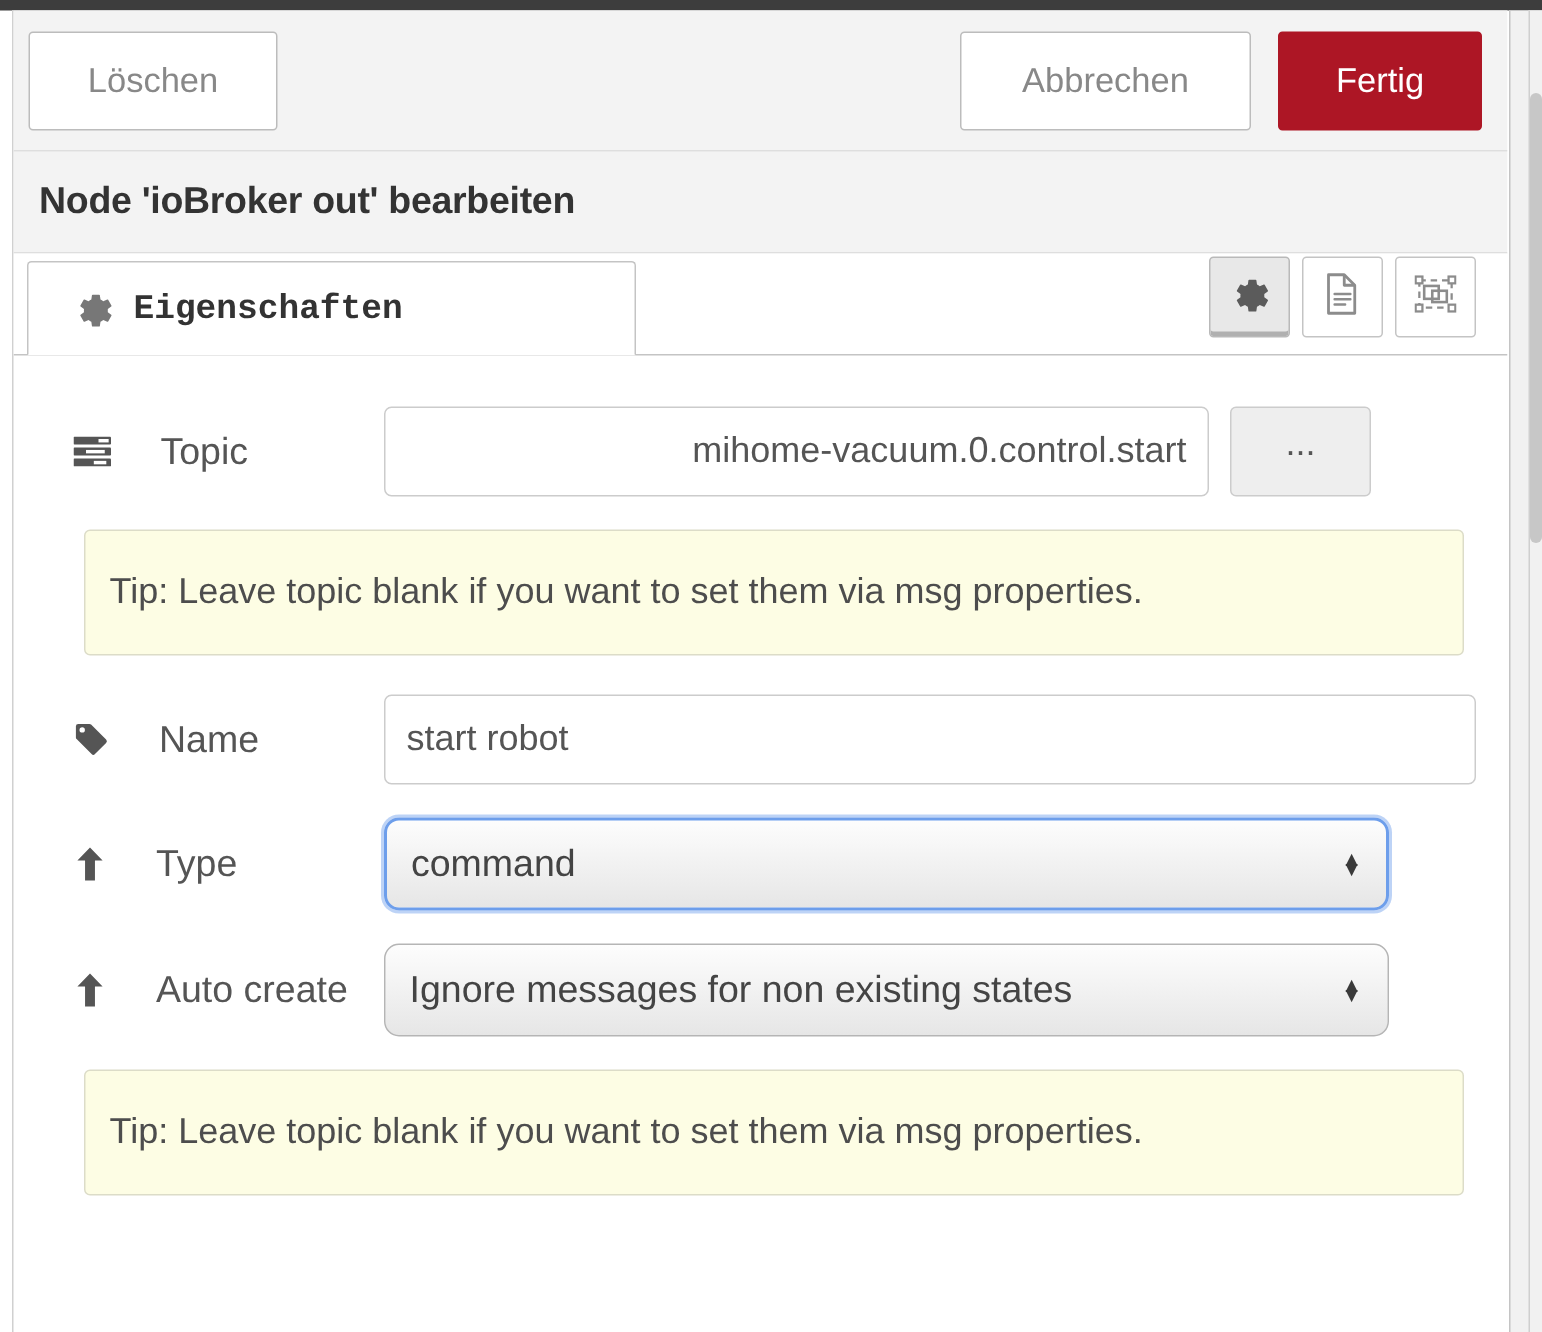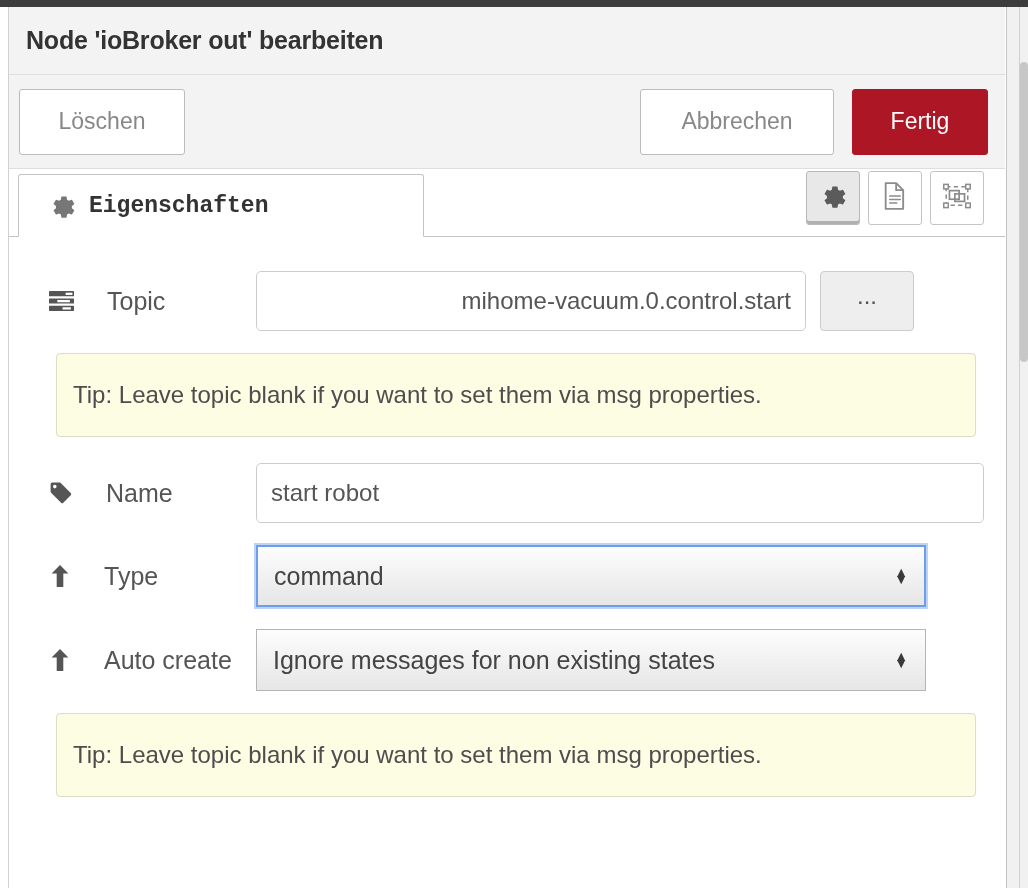--- a/index.html
+++ b/index.html
@@ -258,21 +258,21 @@
   .select-wrap {
     position: relative;
     display: inline-block;
   }
   select.form-select {
     font-family: "Liberation Sans", sans-serif;
     font-size: 25px;
     color: #444444;
     height: 62px;
     border: 1px solid #b5b5b5;
-    border-radius: 0;
+    border-radius: 10px;
     background: linear-gradient(#fdfdfd, #e6e6e6);
     padding: 0 46px 0 16px;
     box-sizing: border-box;
     -webkit-appearance: none;
     appearance: none;
     outline: none;
   }
   #select-type {
     width: 670px;
     border: 2px solid #6d9eeb;
@@ -316,30 +316,30 @@
   <div id="top-strip"></div>
 
   <div id="right-gutter">
     <div id="scrollbar-track">
       <div id="scrollbar-thumb"></div>
     </div>
   </div>
 
   <div id="dialog">
 
-    <div id="dialog-header">
-      <div id="dialog-title">Node 'ioBroker out' bearbeiten</div>
-    </div>
-
     <div id="button-bar">
       <div class="btn btn-secondary" id="btn-delete">Löschen</div>
       <div id="right-buttons">
         <div class="btn btn-secondary" id="btn-cancel">Abbrechen</div>
         <div class="btn" id="btn-done">Fertig</div>
       </div>
+    </div>
+
+    <div id="dialog-header">
+      <div id="dialog-title">Node 'ioBroker out' bearbeiten</div>
     </div>
 
     <div id="tabs-row">
       <div id="tabs-underline"></div>
 
       <div id="tab-properties">
         <span class="tab-icon">
           <svg width="26" height="26" viewBox="0 0 24 24" fill="#777777" aria-hidden="true">
             <path d="M12 8.4a3.6 3.6 0 1 0 0 7.2 3.6 3.6 0 0 0 0-7.2zm9.1 4.6.02-1 2.1-1.6a.45.45 0 0 0 .11-.57l-2-3.46a.45.45 0 0 0-.55-.2l-2.47 1a7.2 7.2 0 0 0-1.7-1l-.38-2.63a.45.45 0 0 0-.44-.38h-4a.45.45 0 0 0-.44.38l-.38 2.63c-.62.25-1.18.6-1.7 1l-2.47-1a.45.45 0 0 0-.55.2l-2 3.46c-.11.2-.06.44.11.57l2.1 1.6a7.4 7.4 0 0 0 0 2l-2.1 1.6a.45.45 0 0 0-.11.57l2 3.46c.11.2.35.28.55.2l2.47-1c.52.4 1.08.75 1.7 1l.38 2.63c.04.22.22.38.44.38h4c.22 0 .4-.16.44-.38l.38-2.63c.62-.25 1.18-.6 1.7-1l2.47 1c.2.08.44 0 .55-.2l2-3.46a.45.45 0 0 0-.11-.57l-2.1-1.6z"></path>
           </svg>

